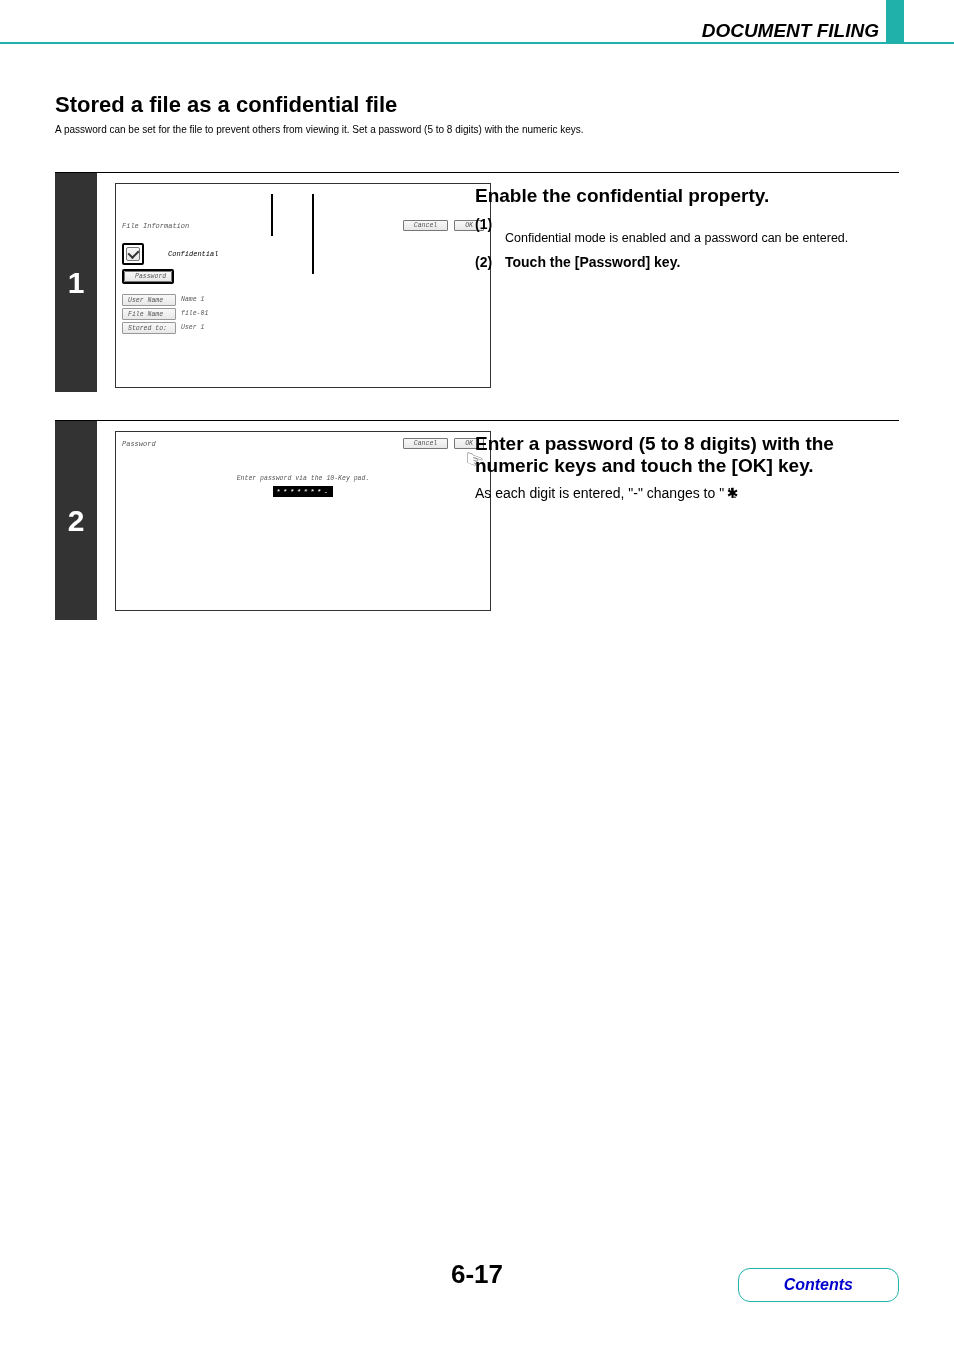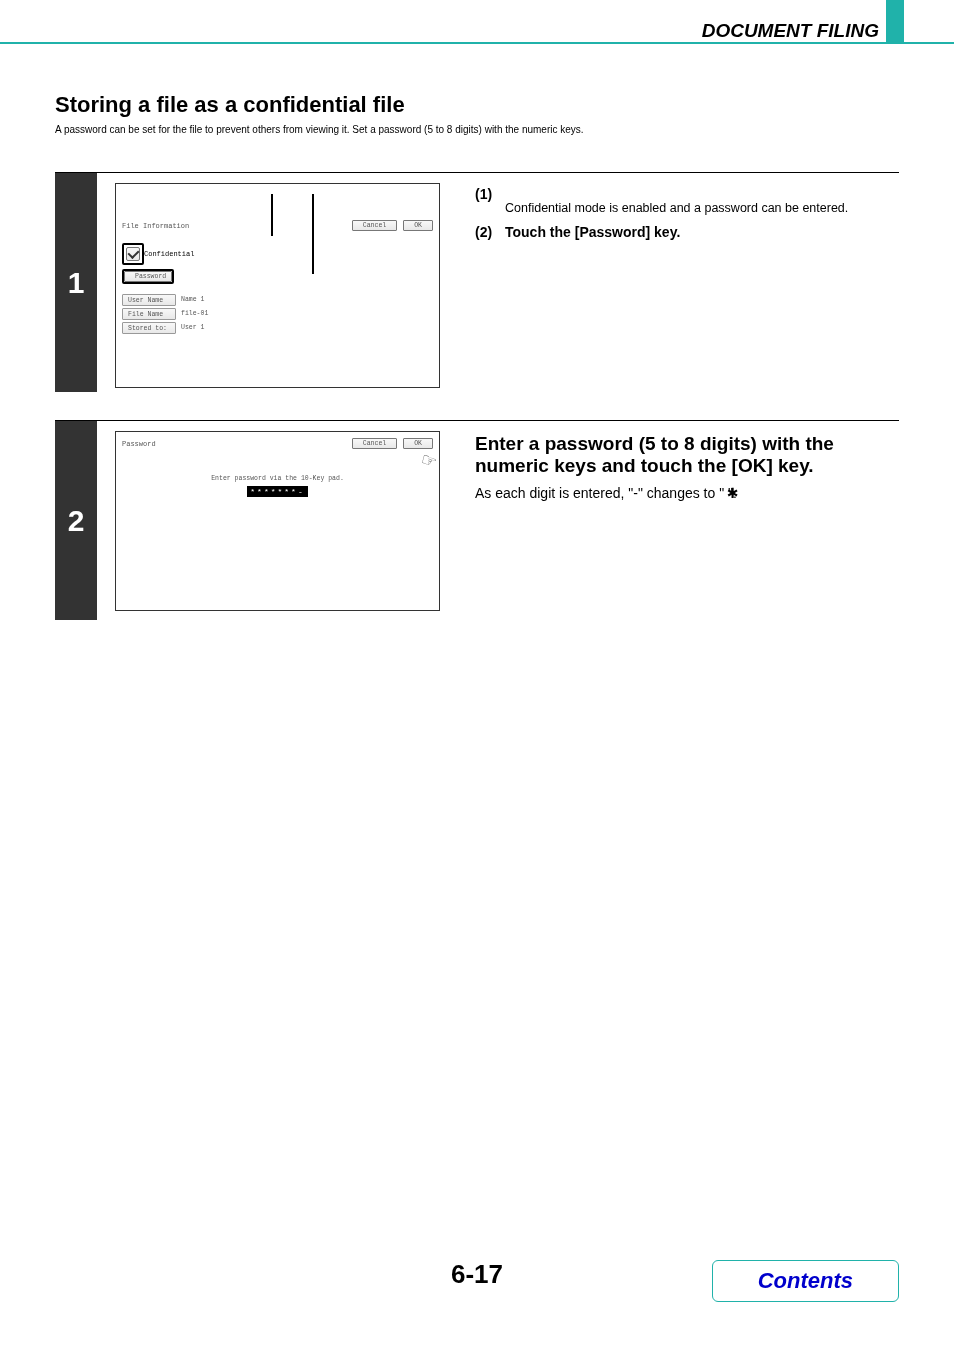--- a/index.html
+++ b/index.html
@@ -71,26 +71,27 @@
     font-weight: bold;
     display: flex;
     align-items: center;
     justify-content: center;
   }
 
   .ui-box {
     position: absolute;
     left: 60px;
     top: 10px;
-    width: 325px;
+    width: 376px;
     border: 1px solid #333;
     background: #fff;
     font-family: "Courier New", monospace;
     font-size: 7px;
     padding: 6px;
+    font-style: italic;
   }
   .step1 .ui-box { height: 205px; }
   .step2 .ui-box { height: 180px; }
 
   .callouts {
     position: absolute;
     left: 196px;
     top: 15px;
     font-size: 13px;
     font-weight: bold;
@@ -166,21 +167,21 @@
     width: 2px;
     background: #000;
     left: 196px;
     top: 10px;
     height: 80px;
   }
 
   .conf-row {
     display: flex;
     align-items: center;
-    gap: 0;
+    gap: 24px;
     margin-bottom: 4px;
   }
   .kv-row {
     display: flex;
     gap: 0;
     margin-bottom: 2px;
   }
   .kv-label {
     border: 1px solid #999;
     background: linear-gradient(#f8f8f8, #e8e8e8);
@@ -295,37 +296,37 @@
     right: 0;
     text-align: center;
     font-size: 26px;
     font-weight: bold;
   }
   .contents-btn {
     position: absolute;
     bottom: 48px;
     right: 55px;
     border: 1.5px solid #20b2aa;
-    border-radius: 6px;
+    border-radius: 12px;
     padding: 7px 45px;
     color: #0000cc;
     font-style: italic;
     font-weight: bold;
-    font-size: 22px;
+    font-size: 16px;
     background: #fff;
   }
 </style>
 </head>
 <body>
 
 <div class="teal-bar"></div>
 <div class="top-line"></div>
 <div class="header-right">DOCUMENT FILING</div>
 
-<h1 class="main-title">Storing a file as a confidential file</h1>
+<h1 class="main-title">Stored a file as a confidential file</h1>
 <p class="intro-text">A password can be set for the file to prevent others from viewing it. Set a password (5 to 8 digits) with the numeric keys.</p>
 
 <div class="step-container step1">
   <div class="step-num">1</div>
 
   <div class="callouts">
     <span>(1)</span>
     <span>(2)</span>
   </div>
 
@@ -359,20 +360,21 @@
       <span class="kv-label">File Name</span>
       <span class="kv-value">file-01</span>
     </div>
     <div class="kv-row">
       <span class="kv-label">Stored to:</span>
       <span class="kv-value">User 1</span>
     </div>
   </div>
 
   <div class="step-right">
+    <h3>Enable the confidential property.</h3>
     <div class="sub-list">
       <div class="sub-item">
         <div class="sub-num">(1)</div>
         <div class="sub-content">
           <div class="sub-plain">Confidential mode is enabled and a password can be entered.</div>
         </div>
       </div>
       <div class="sub-item">
         <div class="sub-num">(2)</div>
         <div class="sub-content">

